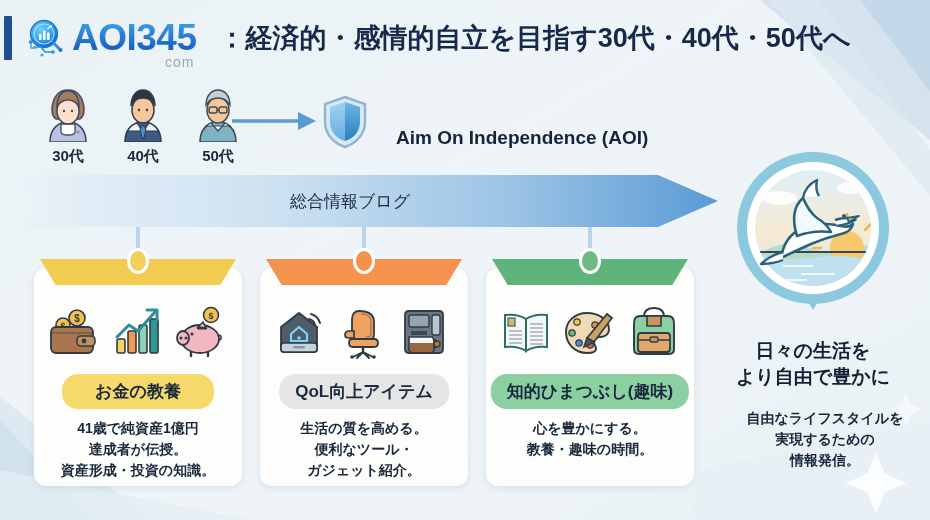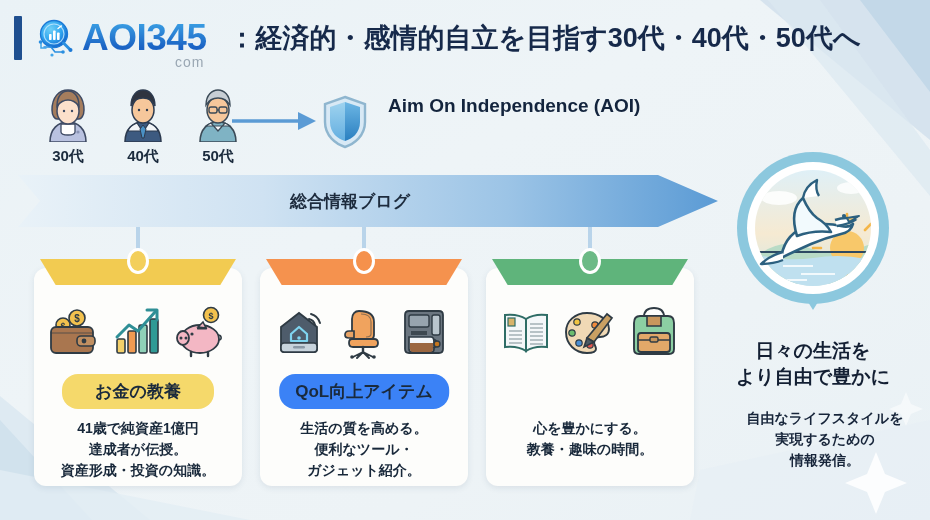--- a/index.html
+++ b/index.html
@@ -22,21 +22,21 @@
   }
   #deco-svg { position: absolute; left: 0; top: 0; width: 930px; height: 520px; pointer-events: none; }
 
   
   #header {
     position: absolute;
     left: 0; top: 0;
     width: 930px; height: 76px;
     display: flex;
     align-items: center;
-    padding-left: 14px;
+    padding-left: 4px;
     box-sizing: border-box;
     z-index: 5;
   }
   #header-bar {
     width: 8px;
     height: 44px;
     background: #1f4f8f;
     border-radius: 1px;
     margin-right: 10px;
     flex: none;
@@ -100,22 +100,22 @@
   #flow-arrow {
     position: absolute;
     left: 232px; top: 108px;
     width: 88px; height: 26px;
     z-index: 4;
   }
   #shield-block {
     position: absolute;
     left: 322px; top: 95px;
     display: flex;
-    align-items: flex-start;
-    gap: 20px;
+    align-items: flex-end;
+    gap: 28px;
     z-index: 4;
   }
   #shield-caption {
     font-size: 19px;
     font-weight: bold;
     color: #13243d;
     white-space: nowrap;
   }
 
   
@@ -126,21 +126,21 @@
     z-index: 3;
   }
   #banner-label {
     position: absolute;
     left: 0; top: 175px;
     width: 700px; height: 52px;
     display: flex;
     align-items: center;
     justify-content: center;
     font-size: 17px;
-    font-weight: bold;
+    font-weight: normal;
     color: #1d2b3d;
     z-index: 4;
     pointer-events: none;
   }
 
   
   .connector {
     position: absolute;
     width: 4px;
     background: #b9d4ea;
@@ -472,21 +472,21 @@
         <rect x="8" y="10" width="20" height="12" rx="2" fill="#97a4ae" stroke="#2f3b44" stroke-width="1.4"></rect>
         <rect x="31" y="10" width="8" height="20" rx="2" fill="#b9c5cd" stroke="#2f3b44" stroke-width="1.4"></rect>
         <path d="M10 26 h16 v4 h-16 z" fill="#3d4850"></path>
         <path d="M8 32 h22 c2 0 3 2 3 5 v7 c0 2 -1 3 -3 3 H11 c-2 0 -3 -1 -3 -3 z" fill="#f3f6f8" stroke="#2f3b44" stroke-width="1.7"></path>
         <path d="M9 38 h23 v6 c0 2 -1 3 -3 3 H12 c-2 0 -3 -1 -3 -3 z" fill="#9a6640"></path>
         <path d="M32 34 c5 1 5 8 0 9" stroke="#2f3b44" stroke-width="1.7" fill="none"></path>
         <circle cx="36" cy="39" r="3" fill="#c4761f" stroke="#2f3b44" stroke-width="1.4"></circle>
       </svg>
     </div>
 
-    <div class="card-pill" style="background:#3b82f6;">QoL向上アイテム</div>
+    <div class="card-pill" style="background:#e5e5e5;">QoL向上アイテム</div>
     <div class="card-desc">
       <span>生活の質を高める。</span>
       <span>便利なツール・</span>
       <span>ガジェット紹介。</span>
     </div>
   </div>
 
   <div class="card" id="card-2">
     <div class="ribbon">
       <div class="ribbon-shape" style="background:#5fb47b;"></div>
@@ -515,20 +515,21 @@
       <svg width="54" height="54" viewBox="0 0 54 54">
         <path d="M17 12 c0 -6 4 -9 10 -9 s10 3 10 9" fill="none" stroke="#2f3b44" stroke-width="2"></path>
         <path d="M13 11 h28 c4 0 6 3 6 7 v26 c0 3 -2 5 -5 5 H12 c-3 0 -5 -2 -5 -5 V18 c0 -4 2 -7 6 -7 z" fill="#8ccfa3" stroke="#2f3b44" stroke-width="1.9"></path>
         <path d="M20 11 h14 v10 h-14 z" fill="#c9965c" stroke="#2f3b44" stroke-width="1.6"></path>
         <path d="M14 28 h26 c2 0 3 1 3 3 v13 c0 2 -1 3 -3 3 H14 c-2 0 -3 -1 -3 -3 V31 c0 -2 1 -3 3 -3 z" fill="#e2a869" stroke="#2f3b44" stroke-width="1.8"></path>
         <path d="M11 35 h32" stroke="#2f3b44" stroke-width="1.5"></path>
         <rect x="23" y="32" width="8" height="5" rx="1.5" fill="#c9965c" stroke="#2f3b44" stroke-width="1.4"></rect>
       </svg>
     </div>
 
+    <div class="card-pill" style="background:#8bcfa3;">知的ひまつぶし(趣味)</div>
     <div class="card-desc">
       <span>心を豊かにする。</span>
       <span>教養・趣味の時間。</span>
     </div>
   </div>
 
   <svg id="goal-badge" viewBox="0 0 180 200">
     <defs>
       <clipPath id="circClip">
           <circle cx="90" cy="88" r="58"></circle>

